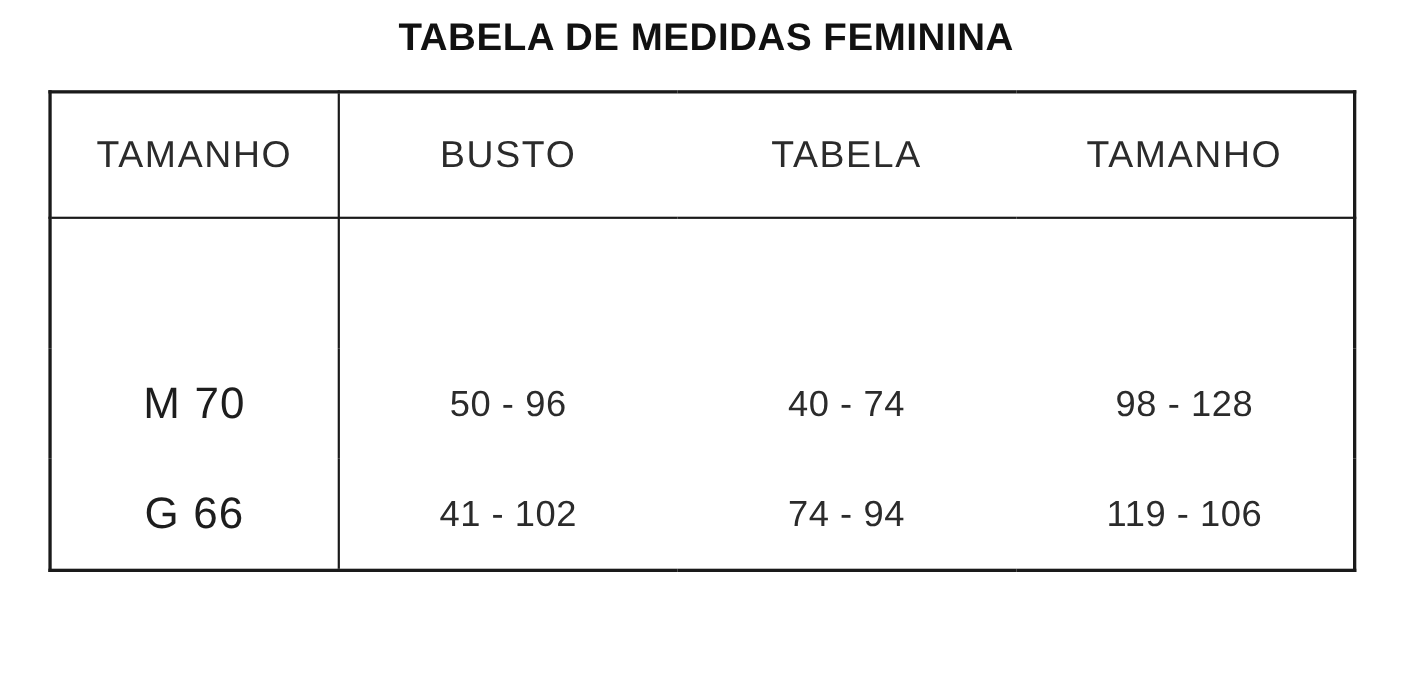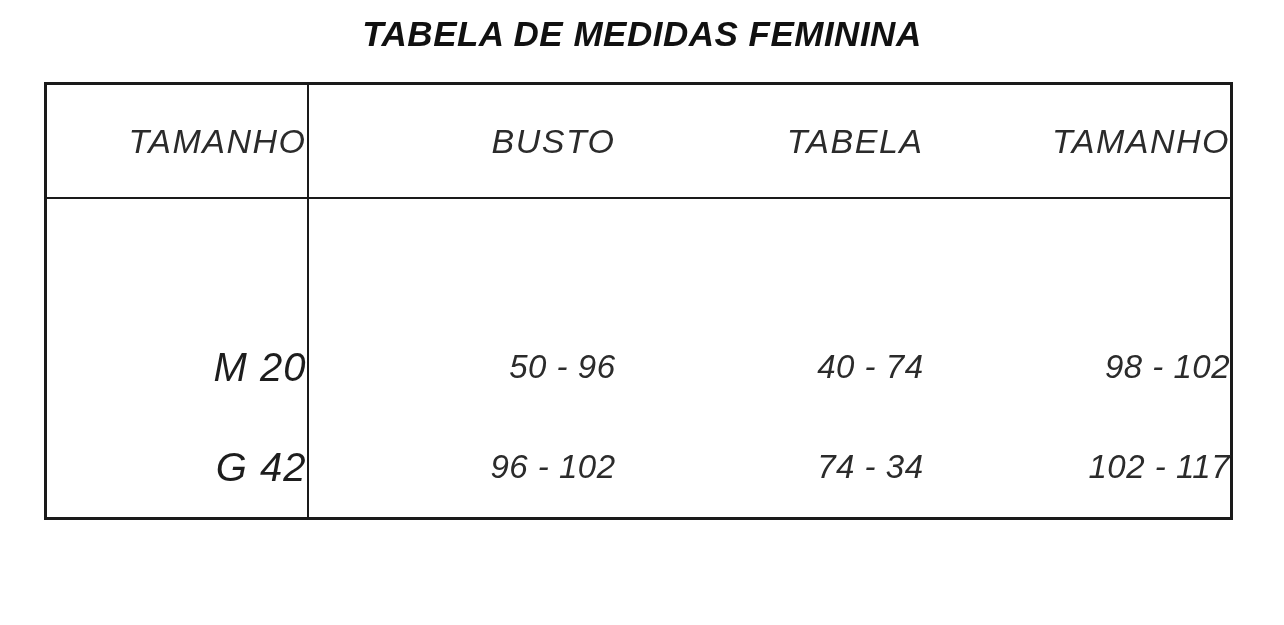--- a/index.html
+++ b/index.html
@@ -13,21 +13,20 @@
     overflow: hidden;
     font-family: "Liberation Sans", sans-serif;
     color: #1a1a1a;
   }
 
   .page {
     position: relative;
     width: 1284px;
     height: 625px;
     background: #ffffff;
-    font-style: italic;
   }
 
   .title {
     position: absolute;
     top: 14px;
     left: 0;
     width: 1284px;
     text-align: center;
     font-size: 35px;
     font-weight: bold;
@@ -47,21 +46,21 @@
   table.size-table {
     border-collapse: collapse;
     width: 1186px;
     table-layout: fixed;
   }
 
   table.size-table th,
   table.size-table td {
     border: 2px solid #1a1a1a;
     padding: 0;
-    text-align: right;
+    text-align: center;
     vertical-align: middle;
     font-weight: normal;
     color: #2b2b2b;
   }
 
   
   table.size-table {
     border: 3px solid #1a1a1a;
   }
 
@@ -161,29 +160,29 @@
       <tbody>
         <tr class="spacer">
           <td class="size-cell"></td>
           <td class="meas-cell first"></td>
           <td class="meas-cell"></td>
           <td class="meas-cell last"></td>
         </tr>
 
 
         <tr class="data-row">
-          <td class="size-cell">M 20</td>
+          <td class="size-cell">M 70</td>
           <td class="meas-cell first">50 - 96</td>
           <td class="meas-cell">40 - 74</td>
-          <td class="meas-cell last">98 - 102</td>
+          <td class="meas-cell last">98 - 128</td>
         </tr>
 
         <tr class="data-row">
-          <td class="size-cell">G 42</td>
-          <td class="meas-cell first">96 - 102</td>
-          <td class="meas-cell">74 - 34</td>
-          <td class="meas-cell last">102 - 117</td>
+          <td class="size-cell">G 66</td>
+          <td class="meas-cell first">41 - 102</td>
+          <td class="meas-cell">74 - 94</td>
+          <td class="meas-cell last">119 - 106</td>
         </tr>
       </tbody>
     </table>
   </div>
 
 </div>
 
 </body></html>

